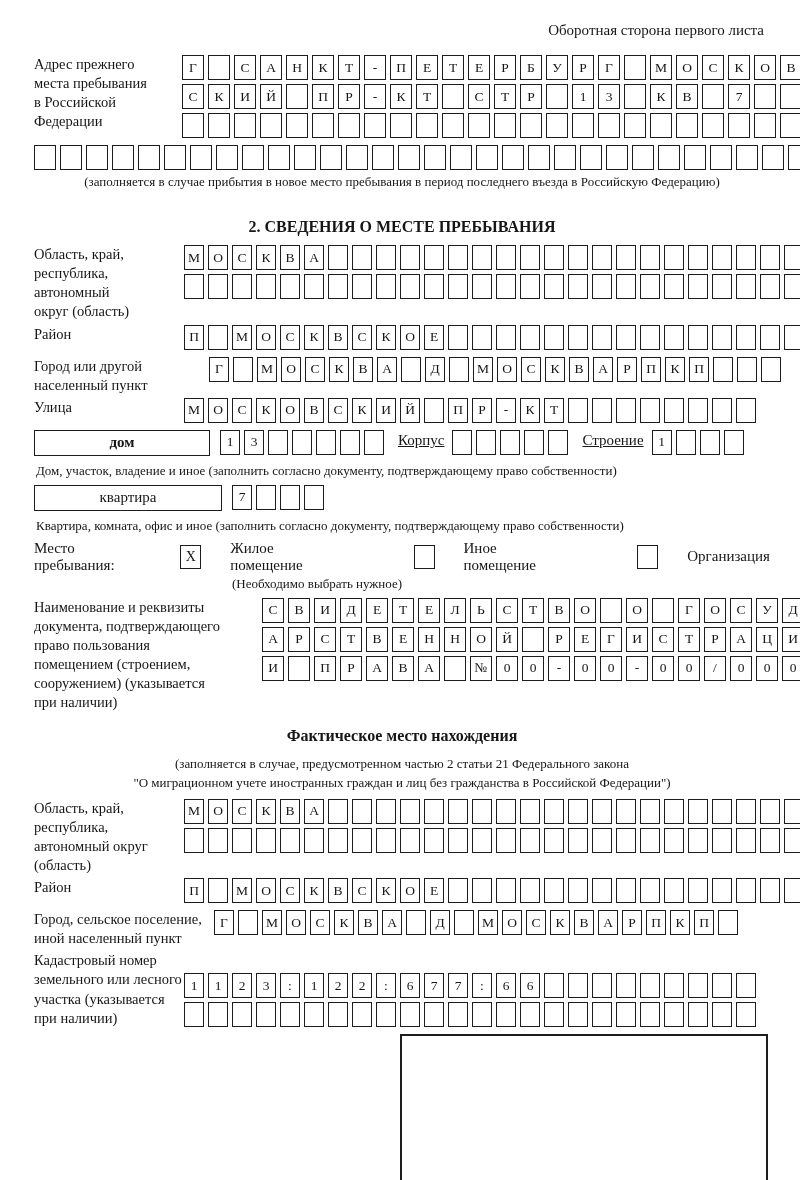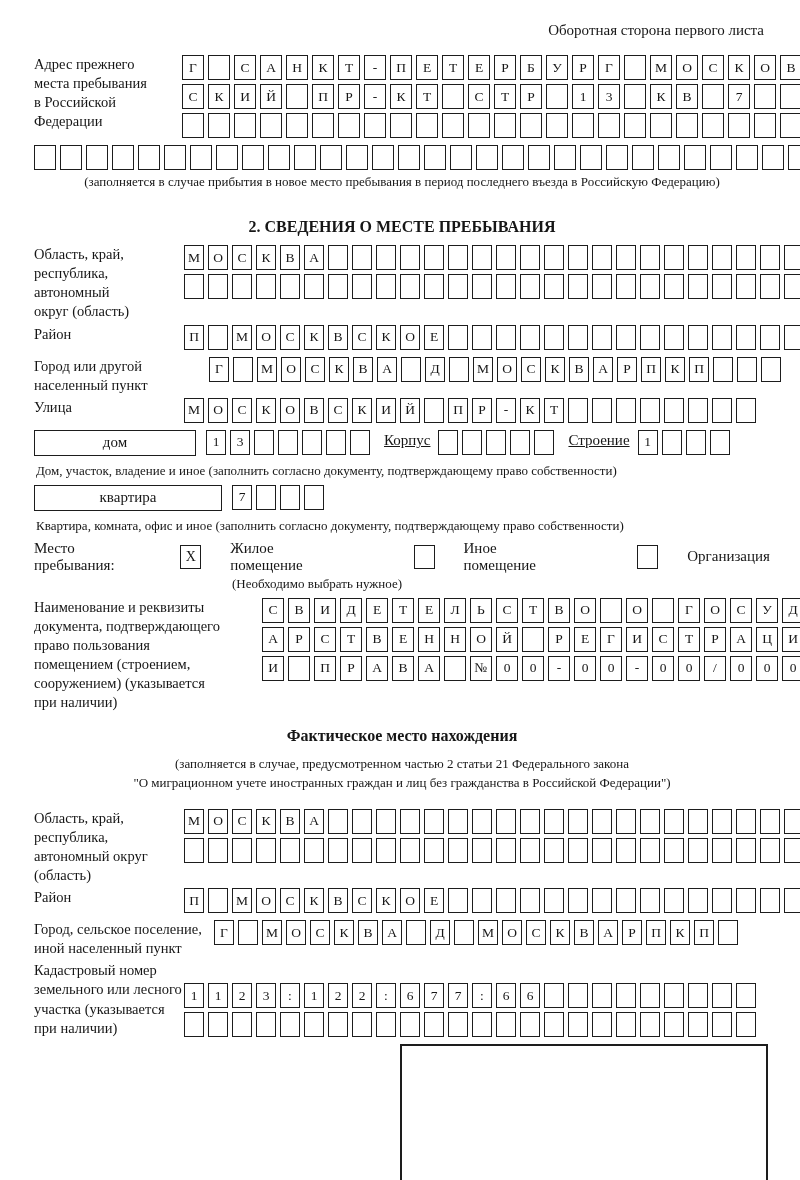--- a/index.html
+++ b/index.html
@@ -14,30 +14,30 @@
   .cell{flex:none;width:18px;height:23px;border:1.5px solid #1d1d1d;
         display:flex;align-items:center;justify-content:center;
         font-size:13.5px;background:#fff;}
   .cell--lg{width:20px;}
   .indent{margin-left:25px;}
   .cap{font-size:13px;text-align:center;margin:0 0 6px 0;}
   .cap--left{text-align:left;margin-left:2px;}
   .h-sec{font-size:16px;font-weight:bold;text-align:center;margin:28px 0 9px 0;}
   .widebox{flex:none;box-sizing:border-box;height:26px;border:1.5px solid #1d1d1d;
            display:flex;align-items:center;justify-content:center;font-size:15px;}
-  .box-dom{width:162px;margin-right:10px;}
+  .box-dom{width:176px;margin-right:10px;font-weight:bold;}
   .box-kv{width:188px;margin-right:10px;}
   .inline-lbl{font-size:15px;margin:2px 8px 0 14px;text-decoration:underline;}
   .domrow{display:flex;align-items:flex-start;margin:2px 0 4px 0;}
   .chk{flex:none;width:19px;height:22px;border:1.5px solid #1d1d1d;display:flex;
        align-items:center;justify-content:center;font-size:14px;}
   .chkrow{display:flex;align-items:center;column-gap:29px;font-size:15px;margin:6px 0 2px 0;}
   .chkrow .gap{width:14px;}
   .chknote{font-size:13px;margin:0 0 6px 198px;}
-  .fact-cap{font-size:13px;text-align:center;line-height:1.5;margin-bottom:16px;white-space:pre-line;}
+  .fact-cap{font-size:13px;text-align:center;line-height:1.5;margin-bottom:6px;white-space:pre-line;}
   .stamp{margin-left:366px;margin-top:2px;width:368px;}
   .stampbox{box-sizing:border-box;width:368px;height:176px;border:2px solid #1d1d1d;}
 </style>
 </head>
 <body>
 
 <div class="page">
 
   <div class="topnote">Оборотная сторона первого листа</div>
 

